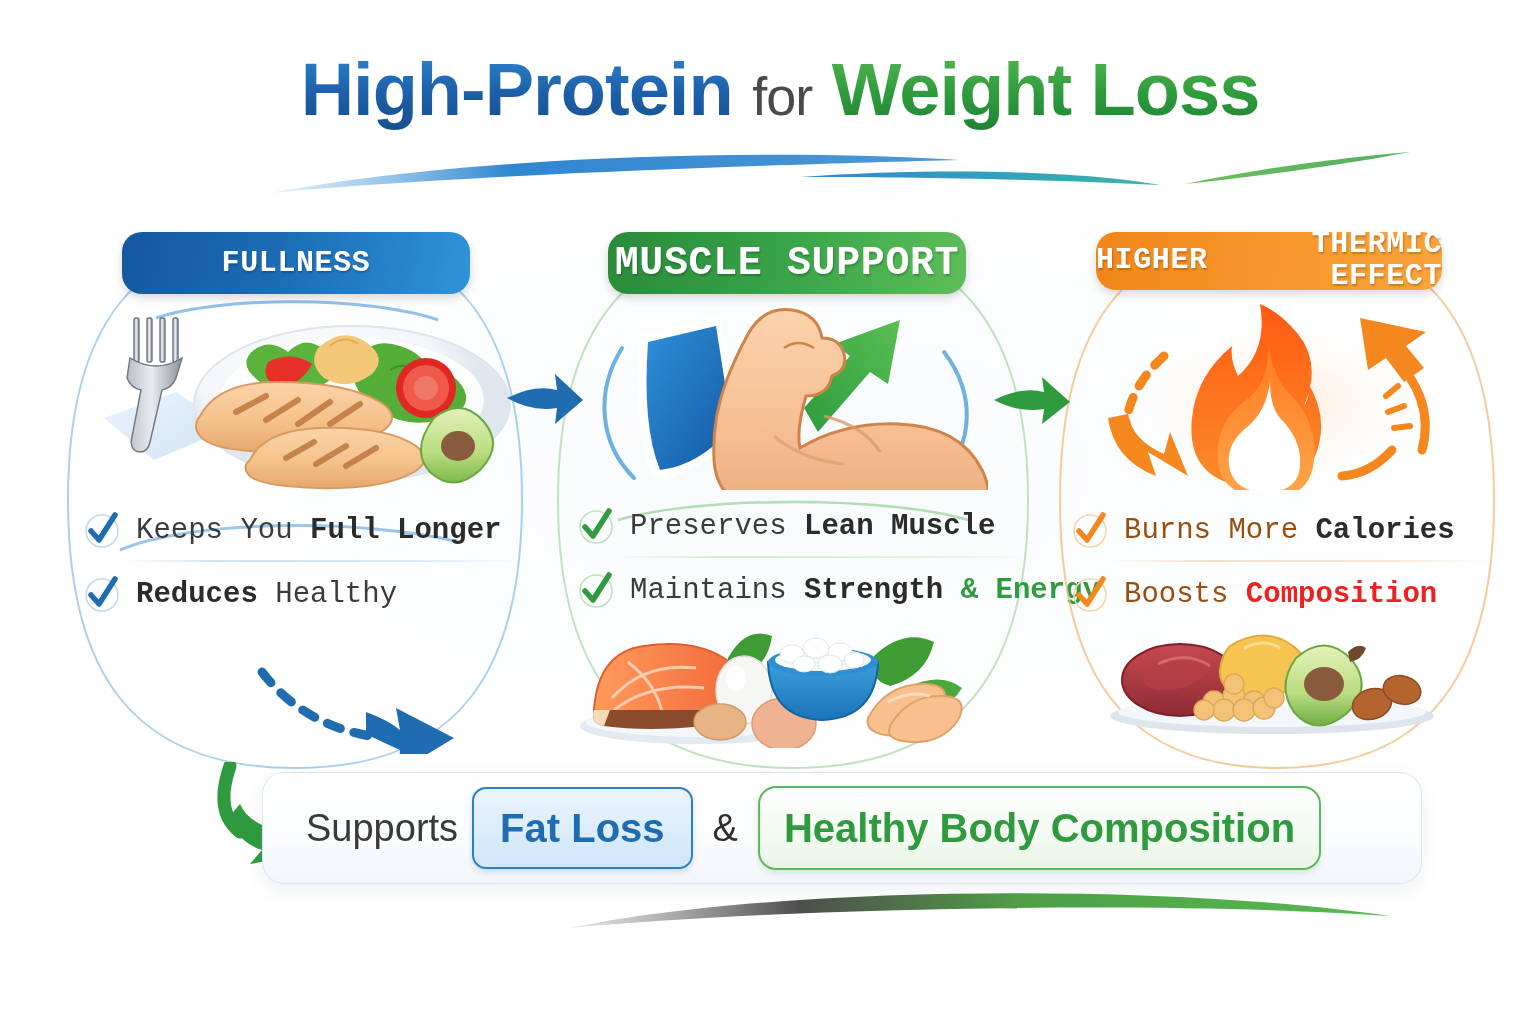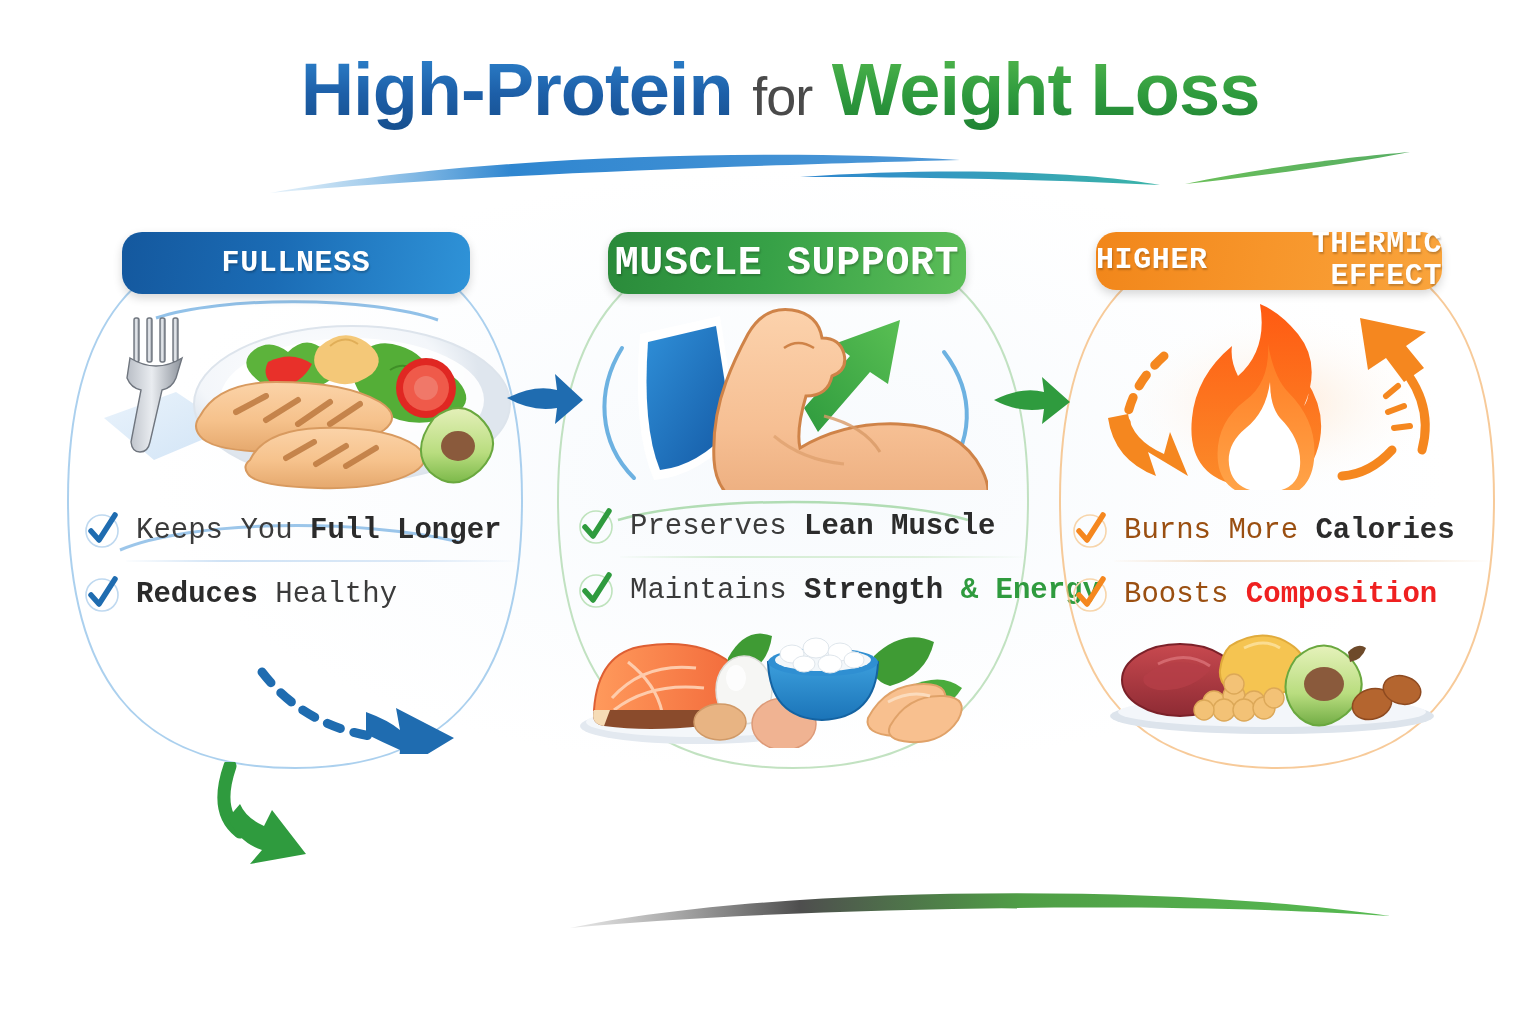--- a/index.html
+++ b/index.html
@@ -469,20 +469,29 @@
   </svg>
   <svg class="conn conn-dash" viewBox="0 0 220 90">
     <path d="M14 8 q40 52 108 64" fill="none" stroke="#1f6cb0" stroke-width="9" stroke-linecap="round" stroke-dasharray="14 14"></path>
     <path d="M118 48 q22 8 34 18 l-4 -22 l58 30 l-56 34 l2 -22 q-18 -8 -34 -16 Z" fill="#1f6cb0"></path>
   </svg>
   <svg class="conn hook" viewBox="0 0 110 105">
     <path d="M22 4 q-16 46 10 66" fill="none" stroke="#2f9b3e" stroke-width="13" stroke-linecap="round"></path>
     <path d="M20 56 q10 24 34 32 l-12 14 l56 -10 l-34 -44 l-8 16 q-18 -8 -24 -22 Z" fill="#2f9b3e"></path>
   </svg>
 
+  <div class="bottom">
+    <div class="bottom-bg"></div>
+    <div class="bottom-row">
+      <span class="supports">Supports</span>
+      <span class="pill pill-blue">Fat Loss</span>
+      <span class="amp">&amp;</span>
+      <span class="pill pill-green">Healthy Body Composition</span>
+    </div>
+  </div>
   <svg class="bottom-underline" viewBox="0 0 900 56">
     <defs>
       <linearGradient id="ulG" x1="0" y1="0" x2="1" y2="0">
         <stop offset="0" stop-color="#6b6b6b" stop-opacity=".15"></stop>
         <stop offset="28%" stop-color="#4e4e4e"></stop>
         <stop offset="55%" stop-color="#4f9e46"></stop>
         <stop offset="100%" stop-color="#57bb52"></stop>
       </linearGradient>
     </defs>
     <path d="M10 48 C 210 6, 600 2, 830 36 C 600 20, 220 28, 10 48 Z" fill="url(#ulG)"></path>

